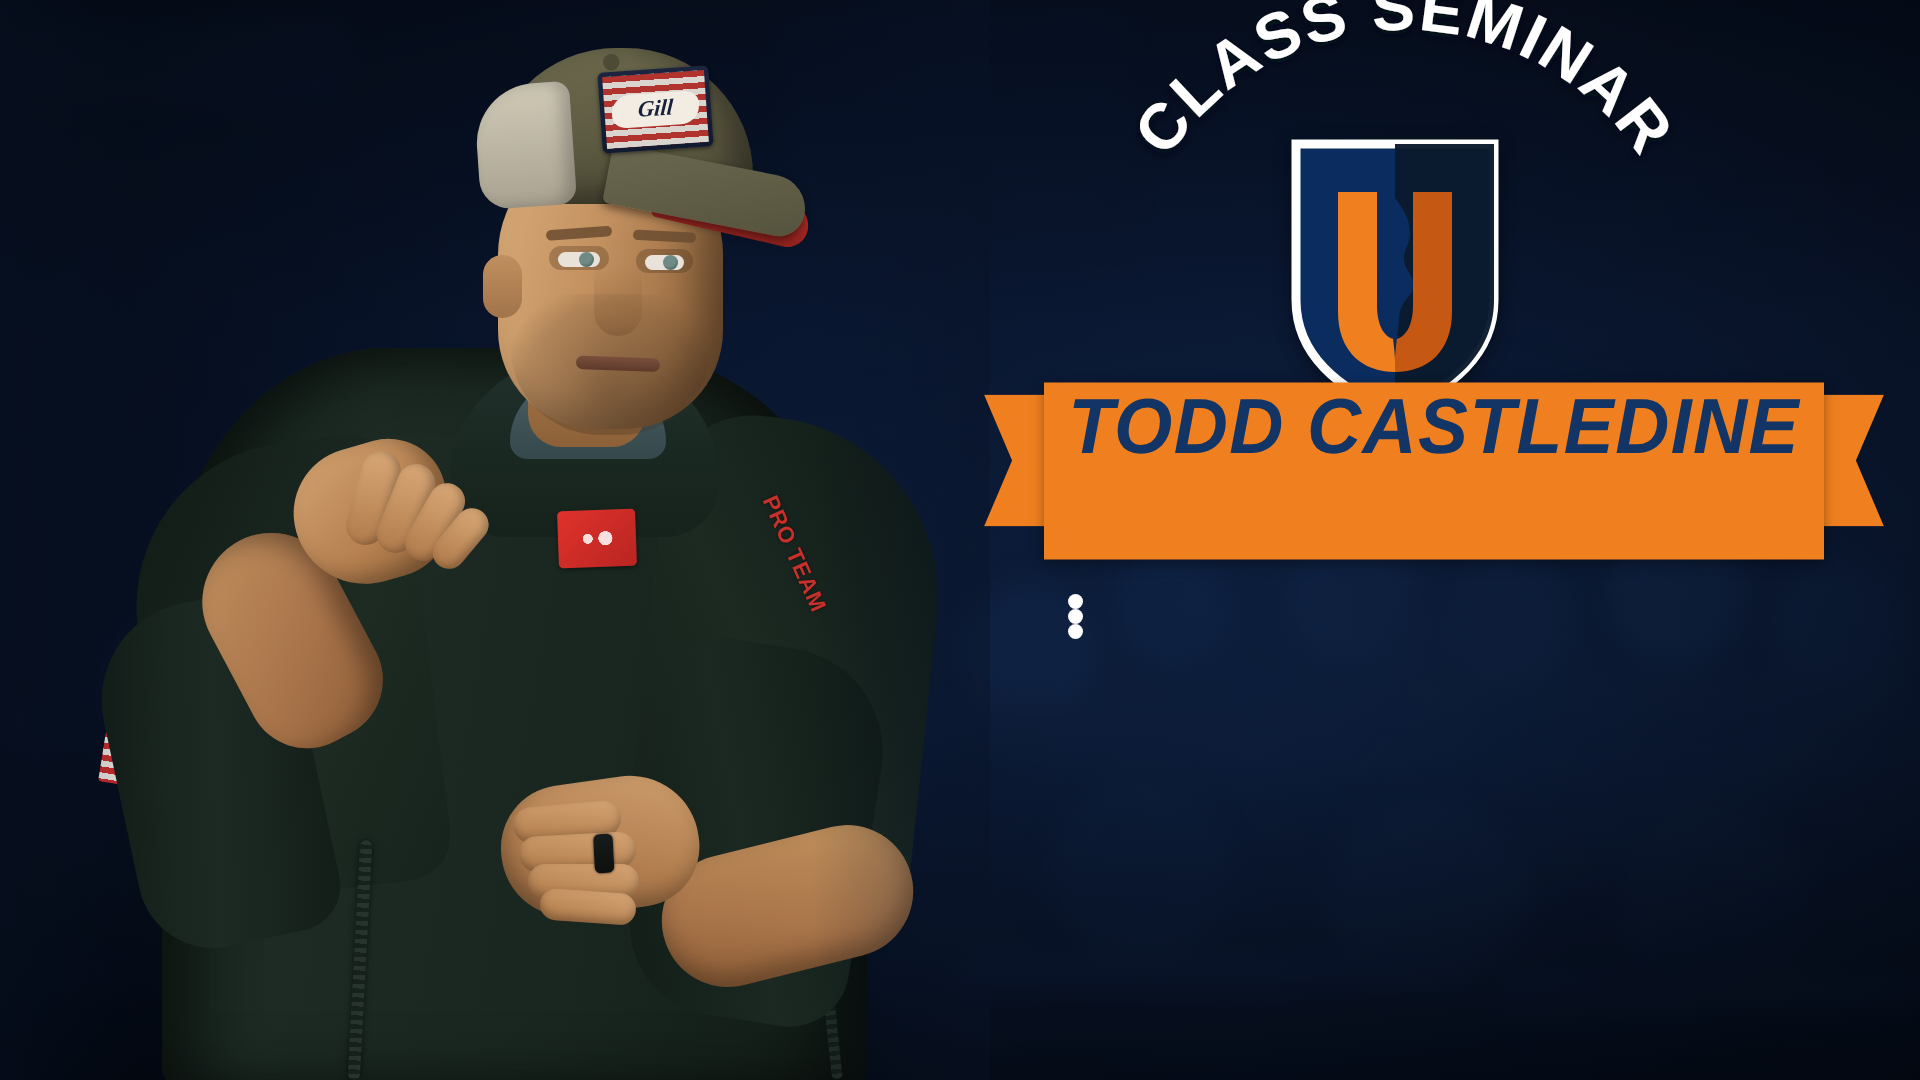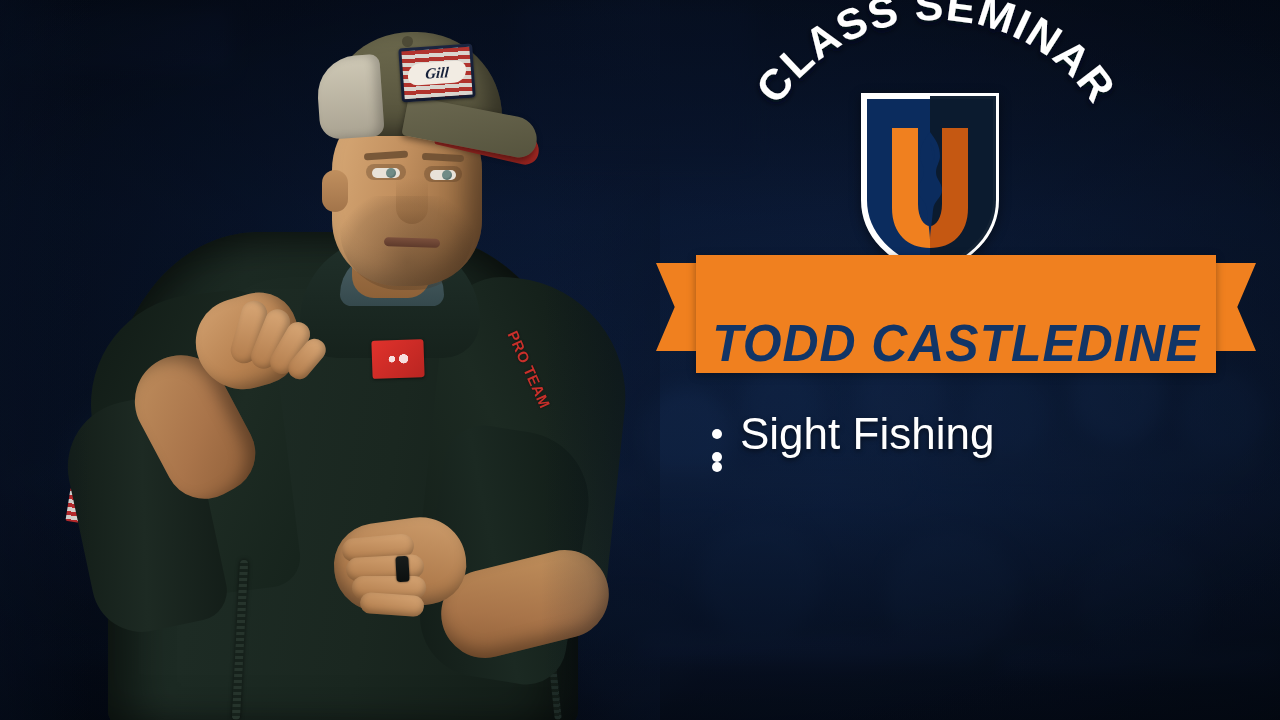--- a/index.html
+++ b/index.html
@@ -290,21 +290,21 @@
   .tail{ position:absolute; top:8px; width:52px; height:88px; background:#f0801f; }
   .tailL{ left:0; clip-path:polygon(0 0, 100% 0, 100% 100%, 0 100%, 36% 50%); }
   .tailR{ right:0; clip-path:polygon(0 0, 100% 0, 64% 50%, 100% 100%, 0 100%); }
   .panel{
     position:absolute; left:40px; top:0; width:520px; height:118px;
     background:#f0801f;
     box-shadow:0 2px 8px rgba(0,0,0,.35);
   }
   .panel-inner{
     position:absolute; inset:0;
-    display:flex; align-items:flex-end; justify-content:center;
+    display:flex; align-items:flex-start; justify-content:center;
   }
   .presenter-name{
     font-family:"Liberation Sans", sans-serif;
     font-style:italic; font-weight:700;
     font-size:52px; letter-spacing:1px;
     color:#123566;
     transform:scaleX(.96);
     white-space:nowrap;
     text-transform:uppercase;
   }
@@ -459,21 +459,20 @@
         <div class="panel-inner">
           <span class="presenter-name">TODD CASTLEDINE</span>
         </div>
       </div>
     </div>
   </div>
 
   <div id="topics">
     <div class="topic">
       <span class="dot"></span>
-      <span>Sight Fishing</span>
     </div>
     <div class="topic">
       <span class="dot"></span>
     </div>
     <div class="topic">
       <span class="dot"></span>
     </div>
   </div>
 
 </div>

